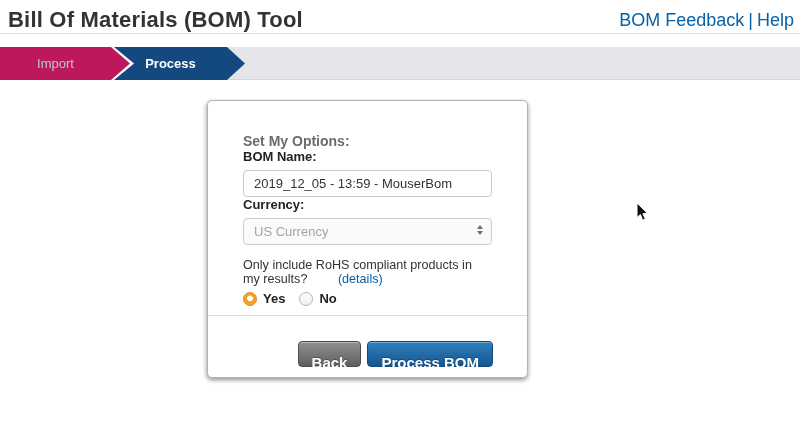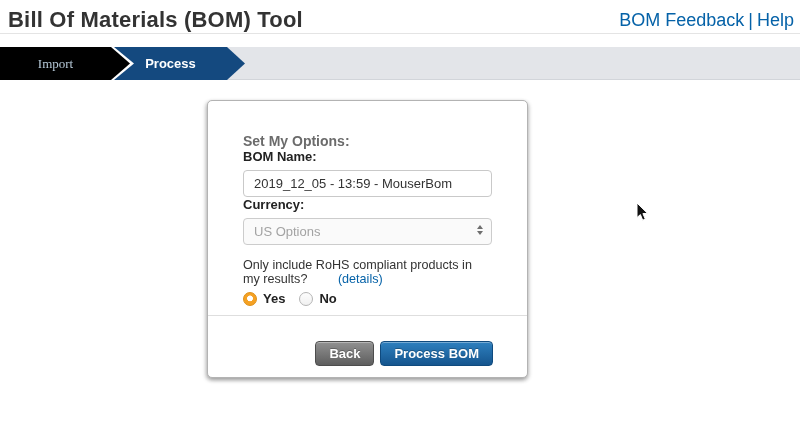--- a/index.html
+++ b/index.html
@@ -12,22 +12,22 @@
   .header-links a { color:#0562a8; text-decoration:none; cursor:pointer; }
   .link-sep { color:#0562a8; margin:0 4px; }
 
   
   .step-bar { position:relative; margin-top:13px; height:33px; background:#e3e5e9; border-bottom:1px solid #d2d5da; }
   .chev { position:absolute; top:0; height:33px; }
   .chev-options { left:114px; width:131px; background:#14497f; z-index:1;
     clip-path:polygon(0 0, 113px 0, 131px 50%, 113px 100%, 0 100%); }
   .chev-import-outline { left:0; width:134px; background:#ffffff; z-index:2;
     clip-path:polygon(0 0, 114px 0, 134px 50%, 114px 100%, 0 100%); }
-  .chev-import { left:0; width:130px; background:#000000; z-index:3;
-    clip-path:polygon(0 0, 111px 0, 130px 50%, 111px 100%, 0 100%);font-family:Liberation Serif, serif; }
+  .chev-import { left:0; width:130px; background:#be185d; z-index:3;
+    clip-path:polygon(0 0, 111px 0, 130px 50%, 111px 100%, 0 100%); }
   .chev-label { display:block; width:111px; text-align:center; line-height:33px; font-size:13px; }
   .chev-import .chev-label { color:#b6c9d8; }
   .chev-options .chev-label { width:113px; color:#fff; font-weight:bold; }
 
   
   .modal { position:absolute; left:207px; top:100px; width:321px; height:278px;
     background:#fff; border:1px solid #b3b3b3; border-radius:5px;
     box-shadow:-1px 2px 4px rgba(0,0,0,.28), 1px 2px 4px rgba(0,0,0,.18); }
   .modal-body { padding:0 35px; }
   .modal-heading { margin-top:32px; font-size:14px; font-weight:bold; color:#6b6b6b; }
@@ -44,22 +44,22 @@
   .rohs-question { margin-top:13px; font-size:12.6px; color:#333; }
   .details-link { color:#0562a8; text-decoration:none; cursor:pointer;margin-left:27px; }
   .radio-row { margin-top:5px; display:flex; align-items:center; gap:6px; }
   .radio { width:14px; height:14px; border-radius:50%; }
   .radio-selected { border:1px solid #de8f14; background:radial-gradient(circle at 50% 45%, #ffffff 0 2.6px, #f5a123 3.2px); }
   .radio-unselected { border:1px solid #b5b5b5; background:linear-gradient(#fdfdfd,#f0f0f0); }
   .radio-label { font-size:13px; font-weight:bold; color:#222; margin-right:8px; }
 
   .modal-divider { margin-top:9px; border-top:1px solid #dedede; }
   .modal-footer { display:flex; justify-content:flex-end; align-items:center; gap:6px; padding:25px 34px 0 0; }
-  .btn { height:25px; border-radius:4px; font-size:13px; font-weight:bold; color:#fff;
-    font-family:"Liberation Sans", sans-serif; cursor:pointer; padding:4px 13px;
+  .btn { height:25px; border-radius:4px; font-size:15px; font-weight:bold; color:#fff;
+    font-family:"Liberation Sans", sans-serif; cursor:pointer; padding:12px 13px;
     text-shadow:0 -1px 0 rgba(0,0,0,.25); }
   .btn-back { background:linear-gradient(#919191,#5e5e5e); border:1px solid #4d4d4d; box-shadow:inset 0 1px 0 rgba(255,255,255,.35); }
   .btn-process { background:linear-gradient(#2e80bf,#15558e); border:1px solid #0f4a7e; box-shadow:inset 0 1px 0 rgba(255,255,255,.35); }
 
   
   .cursor { position:absolute; left:636px; top:202px; z-index:50; pointer-events:none; }
 </style>
 </head>
 <body>
 
@@ -82,21 +82,21 @@
 
 <div class="modal">
   <div class="modal-body">
     <div class="modal-heading">Set My Options:</div>
 
     <div class="field-label">BOM Name:</div>
     <input class="text-input" type="text" value="2019_12_05 - 13:59 - MouserBom" style="">
 
     <div class="field-label">Currency:</div>
     <div class="select-box">
-      <div class="select-value">US Options</div>
+      <div class="select-value">US Currency</div>
       <div class="select-stepper">
         <div class="tri-up"></div>
           <div class="tri-down"></div>
       </div>
     </div>
 
     <div class="rohs-question"><span>Only include RoHS compliant products in my results? </span><a class="details-link">(details)</a></div>
 
     <div class="radio-row">
       <span class="radio radio-selected"></span>

